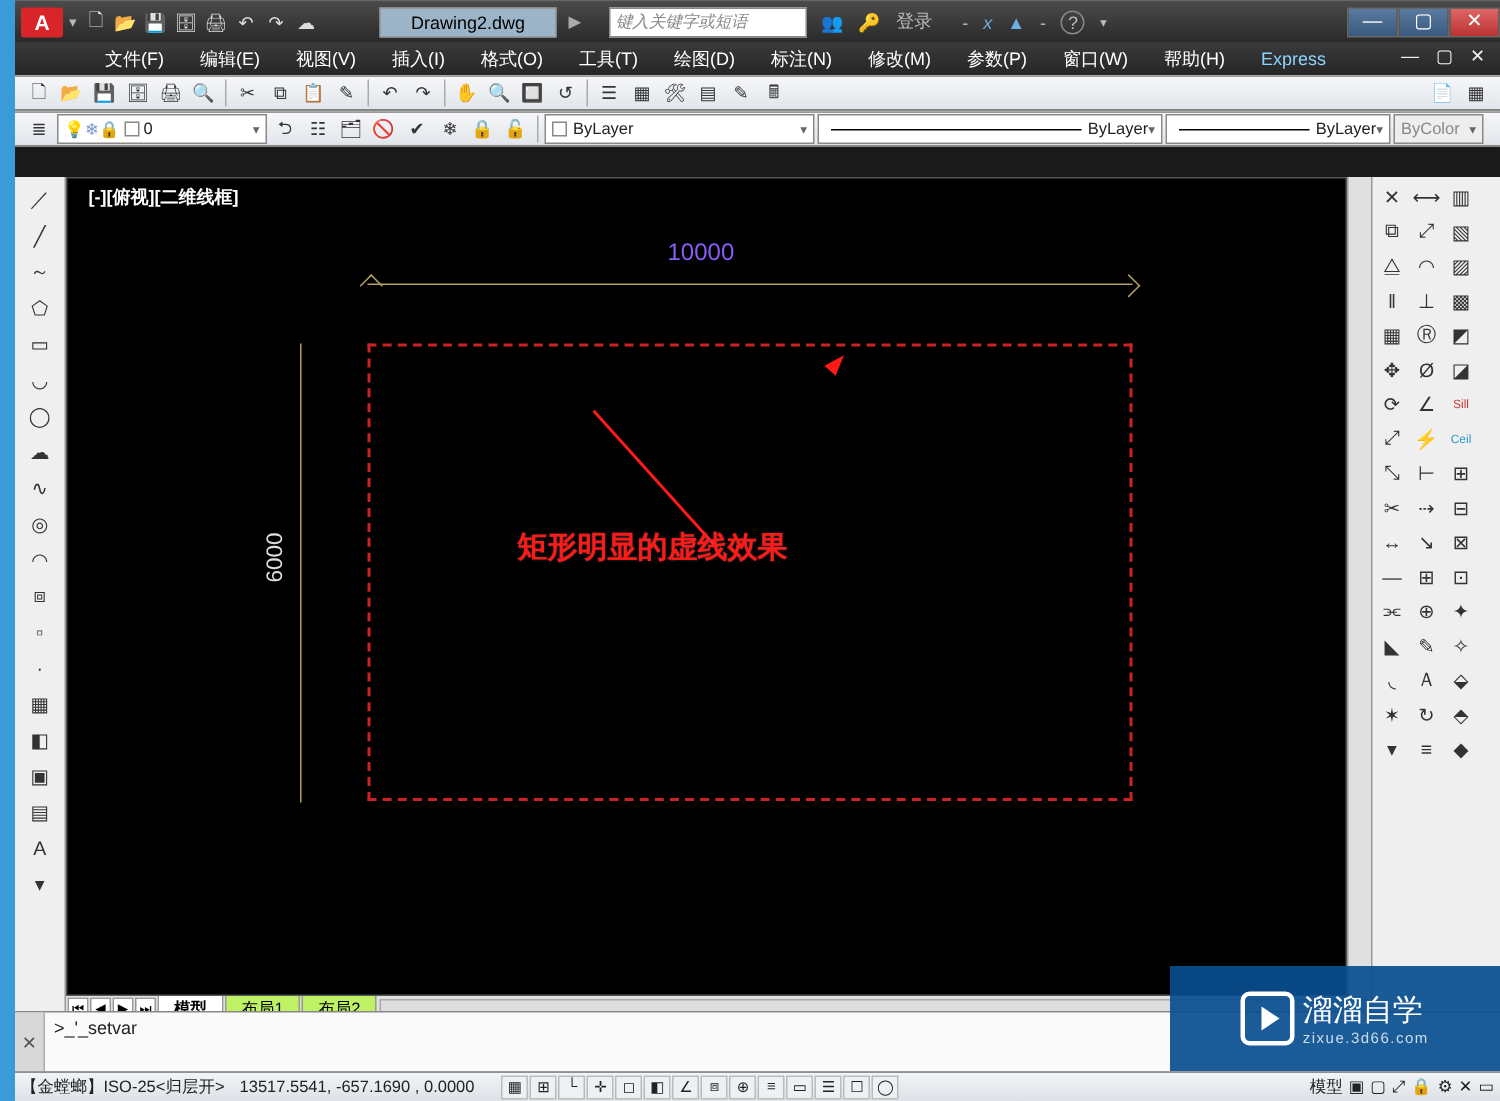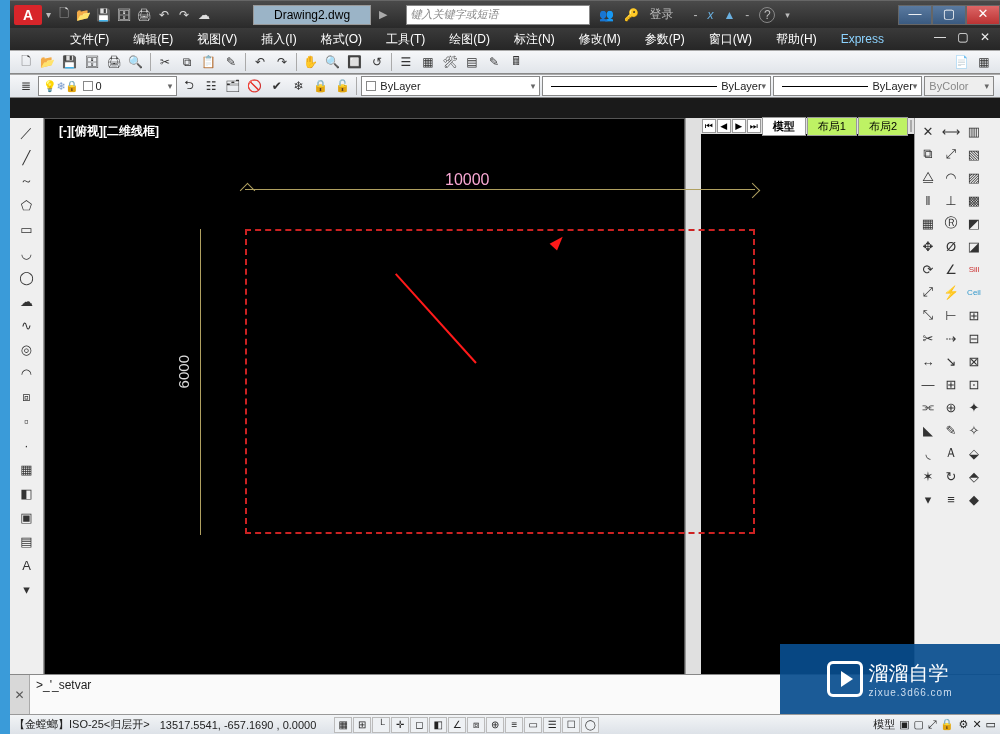--- a/index.html
+++ b/index.html
@@ -17,21 +17,21 @@
     width: 28px; height: 20px; margin: 0 4px; display:flex; align-items:center; justify-content:center;
     background: #d8252a; color:#fff; font-weight:bold; font-size:14px; border-radius:2px;
   }
   .qatb { display:flex; gap:2px; margin-left:4px; }
   .qatb span { width:18px; height:18px; display:flex; align-items:center; justify-content:center; color:#ddd; font-size:12px; }
   .tabname {
     margin-left:40px; padding:2px 20px; background:#9bb4c7; color:#000; font-size:12px;
     border:1px solid #999;
   }
   .searchbox {
-    margin-left:18px; width:184px; height:20px; background:#fff; border:1px solid #888;
+    margin-left:18px; width:132px; height:20px; background:#fff; border:1px solid #888;
     color:#888; font-size:11px; font-style:italic; padding:1px 4px; display:flex; align-items:center;
   }
   .title-icons { margin-left:10px; display:flex; gap:10px; align-items:center; color:#bbb; font-size:12px; }
   .title-icons span { display:inline-flex; align-items:center; }
   .winbtns { margin-left:auto; display:flex; }
   .winbtn { width:34px; height:20px; text-align:center; color:#fff; font-size:13px; border:1px solid #666; background:linear-gradient(#5a7aa0,#3a5a80); line-height:16px;}
   .winbtn.close { background:linear-gradient(#d66,#b33); }
   
   .menubar {
     height:22px; background:linear-gradient(#3a3a3a,#262626); display:flex; align-items:center;
@@ -70,40 +70,40 @@
   .left-palette .pbtn, .right-palette .pbtn {
     width:22px; height:22px; display:flex; align-items:center; justify-content:center;
     font-size:13px; color:#333; border:1px solid transparent;
   }
   .right-palette {
     width:86px; background:#efefef; border-left:1px solid #999; display:flex; flex-wrap:wrap;
     padding:2px; gap:1px; align-content:flex-start;
   }
   .right-palette .col { display:flex; flex-direction:column; gap:1px;}
   .canvas-frame {
-    flex:1; display:flex; flex-direction:row; background:#000;
+    flex:1; display:flex; flex-direction:column; background:#000;
   }
   .canvas {
     flex:1; position:relative; background:#000; border:1px solid #555;
   }
   .view-label {
     position:absolute; left:14px; top:4px; color:#fff; font-size:12px; font-weight:bold;
   }
   .dim-top {
     position:absolute; left:200px; top:70px; width:510px; height:20px;
     border-top:1px solid #b0a060;
   }
   .dim-top::before, .dim-top::after {
     content:""; position:absolute; width:10px; height:10px; border-top:1px solid #b0a060;
     transform:rotate(45deg); top:-5px;
   }
   .dim-top::before { left:-3px; border-left:1px solid #b0a060;}
   .dim-top::after { right:-3px; border-right:1px solid #b0a060;}
   .dim-top-label {
-    position:absolute; left:400px; top:52px; color:#f9a8d4; font-size:16px;
+    position:absolute; left:400px; top:41px; color:#8b5cf6; font-size:16px;
   }
   .dim-left {
     position:absolute; left:155px; top:110px; width:20px; height:306px;
     border-left:1px solid #b0a060;
   }
   .dim-left-label {
     position:absolute; left:130px; top:236px; color:#ddd; font-size:15px;
     writing-mode:vertical-rl; transform:rotate(180deg);
   }
   .rect-dashed {
@@ -284,21 +284,21 @@
     <div class="combo" style="width:230px">
       <span class="linestyle-line"></span>
       <span>ByLayer</span>
       <span class="arrow">▾</span>
     </div>
     <div class="combo" style="width:150px">
       <span class="linestyle-line"></span>
       <span>ByLayer</span>
       <span class="arrow">▾</span>
     </div>
-    <div class="combo" style="width:70px;background:#eee;color:#888">
+    <div class="combo" style="width:60px;background:#eee;color:#888">
       <span>ByColor</span>
       <span class="arrow">▾</span>
     </div>
   </div>
 
   <div class="workarea">
 
     <div class="left-palette">
       <span class="pbtn">／</span>
       <span class="pbtn">╱</span>
@@ -326,20 +326,21 @@
       <div style="flex:1; display:flex;">
         <div class="canvas">
           <div class="view-label">[-][俯视][二维线框]</div>
           <div class="dim-top-label">10000</div>
           <div class="dim-top"></div>
           <div class="dim-left-label">6000</div>
           <div class="dim-left"></div>
           <div class="rect-dashed"></div>
           <div class="arrow-line"></div>
           <div class="arrow-head"></div>
+          <div class="annotation">矩形明显的虚线效果</div>
         </div>
         <div class="scrollbar-v"></div>
       </div>
       <div class="scrollbar-h">
         <span class="hctrl">⏮</span>
         <span class="hctrl">◀</span>
         <span class="hctrl">▶</span>
         <span class="hctrl">⏭</span>
         <span class="layout-tab active">模型</span>
         <span class="layout-tab">布局1</span>

